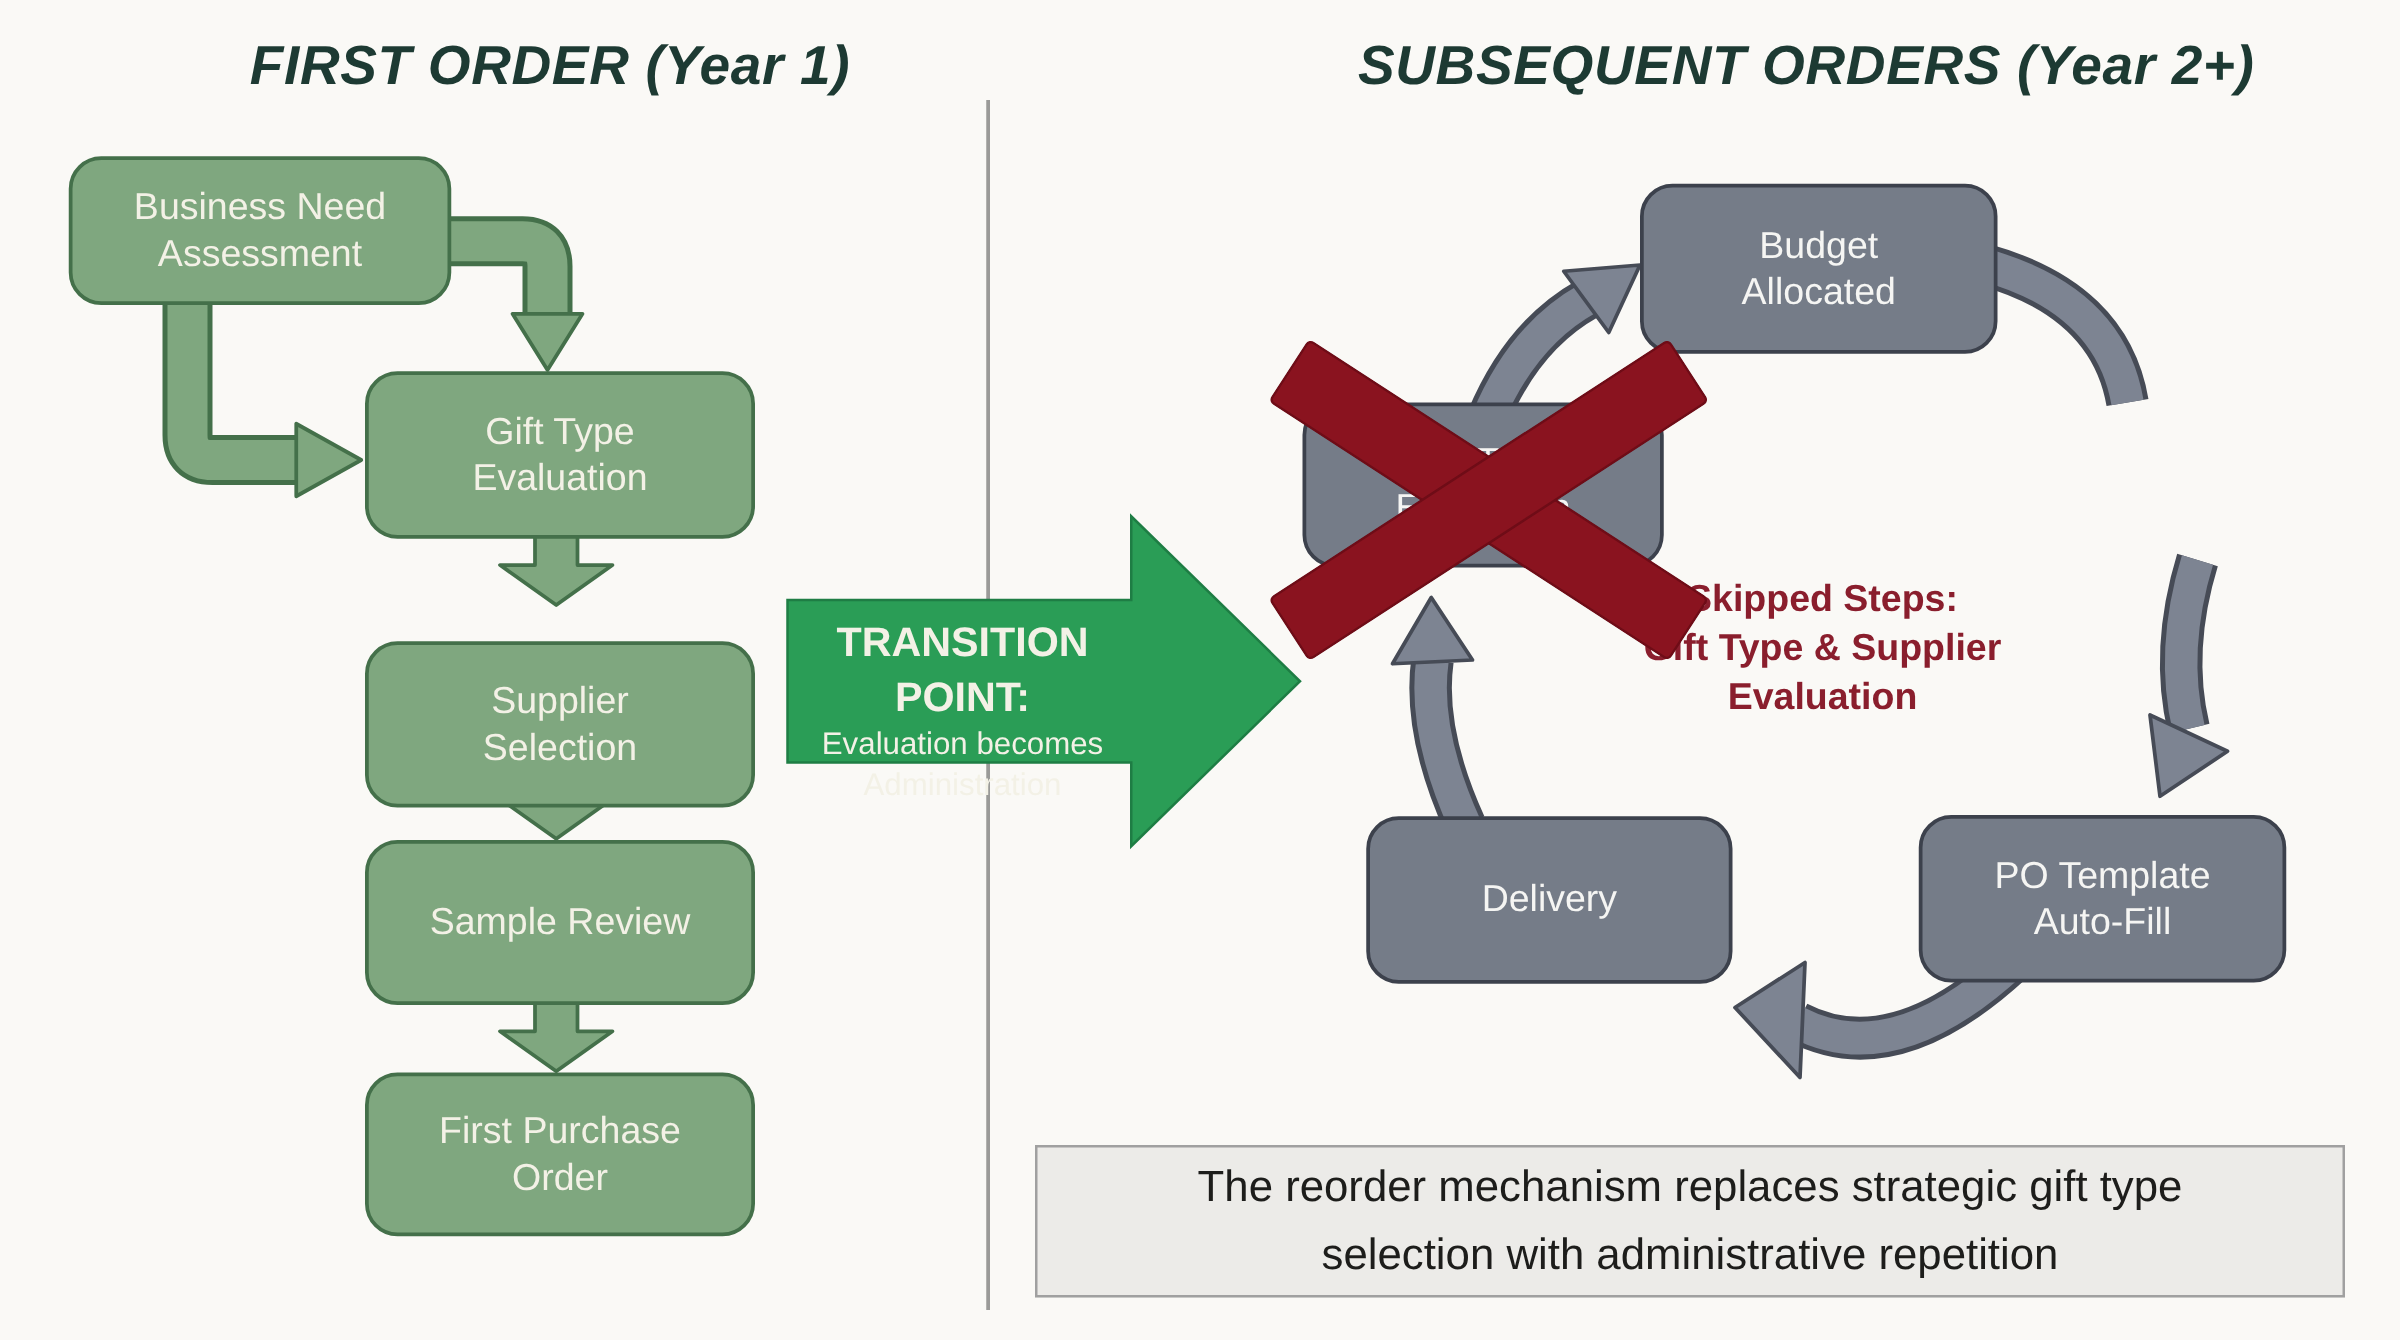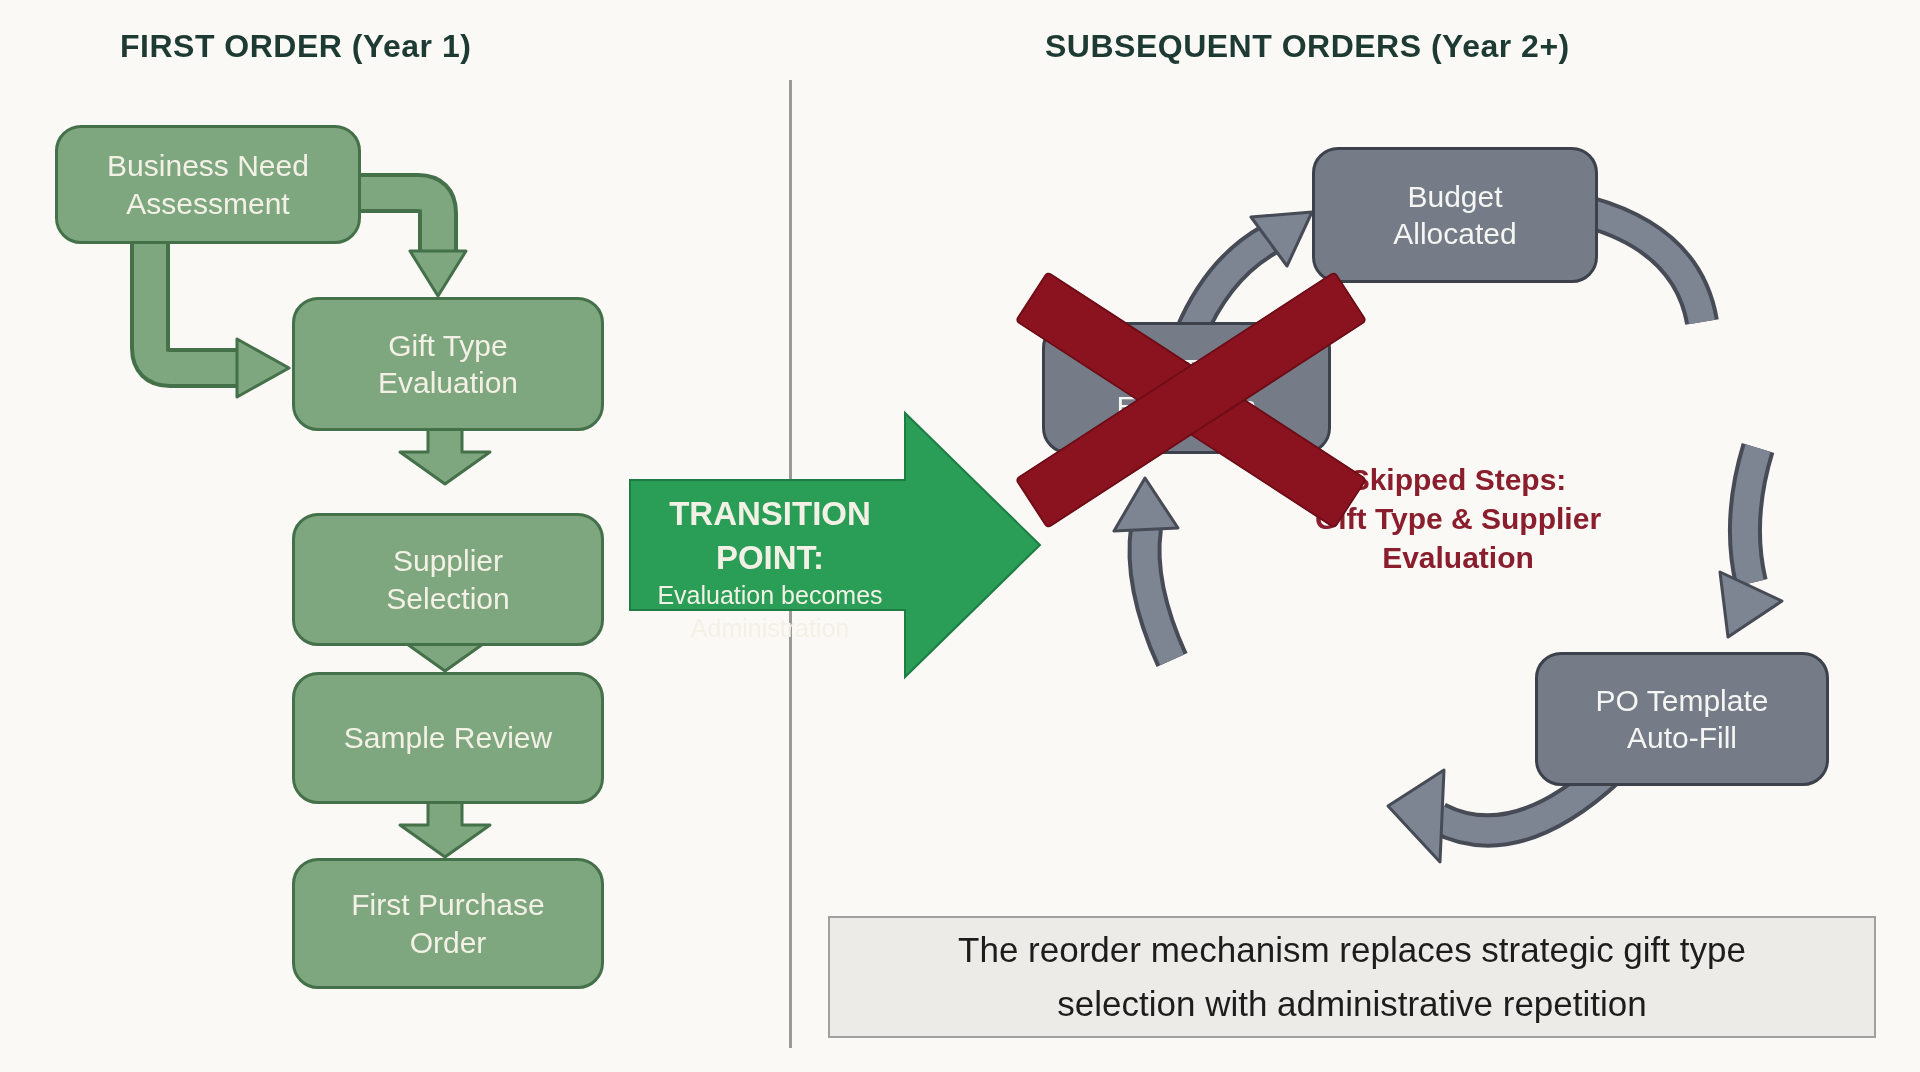--- a/index.html
+++ b/index.html
@@ -8,22 +8,22 @@
     font-family: "Liberation Sans", sans-serif;
     background: var(--background, #faf9f6);
     overflow: hidden;
   }
   .canvas { position: relative; width: 1920px; height: 1072px; }
 
   .layer-svg { position: absolute; left: 0; top: 0; z-index: 1; }
 
   .title {
     position: absolute; z-index: 2;
-    font-size: 32px; font-weight: bold; letter-spacing: 0.5px;
-    color: var(--title-green); 
+    font-size: 44px; font-weight: bold; letter-spacing: 0.5px;
+    color: var(--title-green); text-align: center; font-style: italic;
   }
 
   .divider {
     position: absolute; z-index: 0;
     width: 3px; background: var(--divider);
   }
 
   .box {
     position: absolute; z-index: 2;
     display: flex; flex-direction: column; align-items: center; justify-content: center;
@@ -171,20 +171,24 @@
   </div>
 
   <div class="box gray" style="left:1312px; top:147px; width:280px; height:130px;">
     <span>Budget</span>
     <span>Allocated</span>
   </div>
   <div class="box gray" style="left:1535px; top:652px; width:288px; height:128px;">
     <span>PO Template</span>
     <span>Auto-Fill</span>
   </div>
+  <div class="box gray" style="left:1093px; top:653px; width:287px; height:128px;">
+    <span>Delivery</span>
+    <span></span>
+  </div>
 
   <div class="box gray" style="left:1042px; top:322px; width:283px; height:126px;">
     <span>Gift Type</span>
     <span>Evaluation</span>
   </div>
 
   <div class="x-mark">
     <div class="bar a"></div>
     <div class="bar b"></div>
   </div>

